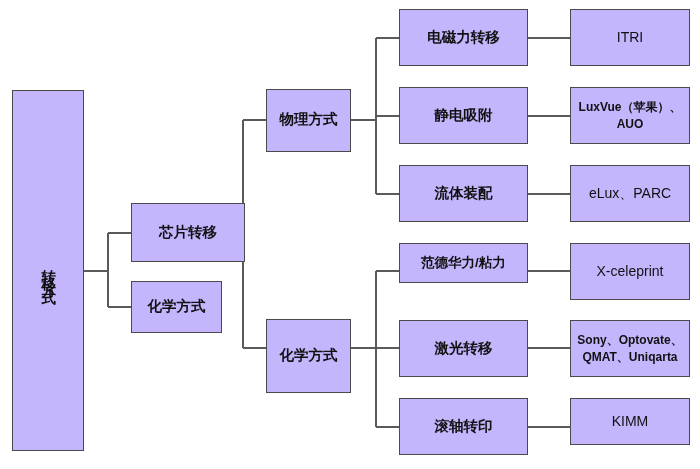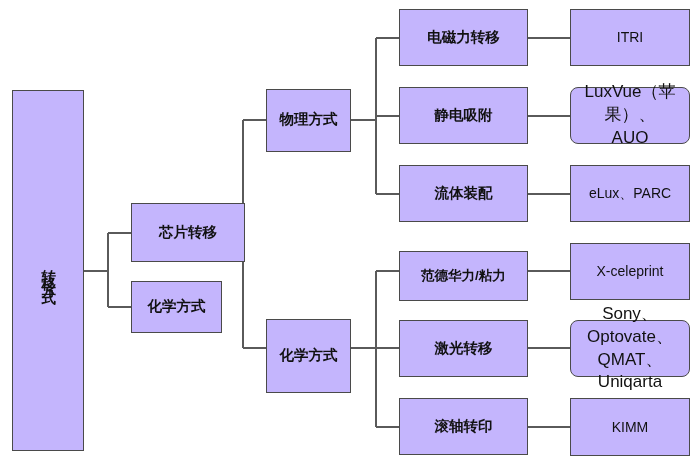--- a/index.html
+++ b/index.html
@@ -48,21 +48,21 @@
     text-orientation: upright;
     letter-spacing: 7px;
   }
   .node.vertical .label {
     padding: 0;
     letter-spacing: 7px;
   }
   .t-cn    { font-size: 14.5px; font-weight: 700; }
   .t-cn-sm { font-size: 13.5px; font-weight: 700; }
   .t-lat   { font-size: 14px;  font-weight: 400; justify-content: center; }
-  .t-lat-sm{ font-size: 17px;  font-weight: 400; border-radius: 8px; }
+  .t-lat-sm{ font-size: 12px;  font-weight: 700; }
 </style>
 </head>
 <body>
 
 <div id="canvas">
 
   <svg id="wires" viewBox="0 0 700 469" xmlns="http://www.w3.org/2000/svg">
     <g stroke="#5a5a5a" stroke-width="1.5" fill="none" shape-rendering="crispEdges">
 
       <path d="M84,271 L108,271"></path>
@@ -125,21 +125,21 @@
   </div>
 
   <div class="node t-cn" style="left:399px; top:87px; width:129px; height:57px;">
     <span class="label">静电吸附</span>
   </div>
 
   <div class="node t-cn" style="left:399px; top:165px; width:129px; height:57px;">
     <span class="label">流体装配</span>
   </div>
 
-  <div class="node t-cn-sm" style="left:399px; top:251px; width:129px; height:50px;">
+  <div class="node t-cn-sm" style="left:399px; top:243px; width:129px; height:40px;">
     <span class="label">范德华力/粘力</span>
   </div>
 
   <div class="node t-cn" style="left:399px; top:320px; width:129px; height:57px;">
     <span class="label">激光转移</span>
   </div>
 
   <div class="node t-cn" style="left:399px; top:398px; width:129px; height:57px;">
     <span class="label">滚轴转印</span>
   </div>
@@ -159,17 +159,17 @@
 
   <div class="node t-lat" style="left:570px; top:243px; width:120px; height:57px;">
     <span class="label">X-celeprint</span>
   </div>
 
   <div class="node t-lat-sm" style="left:570px; top:320px; width:120px; height:57px;">
     <span class="label">Sony、Optovate、
 QMAT、Uniqarta</span>
   </div>
 
-  <div class="node t-lat" style="left:570px; top:398px; width:120px; height:58px;">
+  <div class="node t-lat" style="left:570px; top:398px; width:120px; height:47px;">
     <span class="label">KIMM</span>
   </div>
 
 </div>
 
 </body></html>

